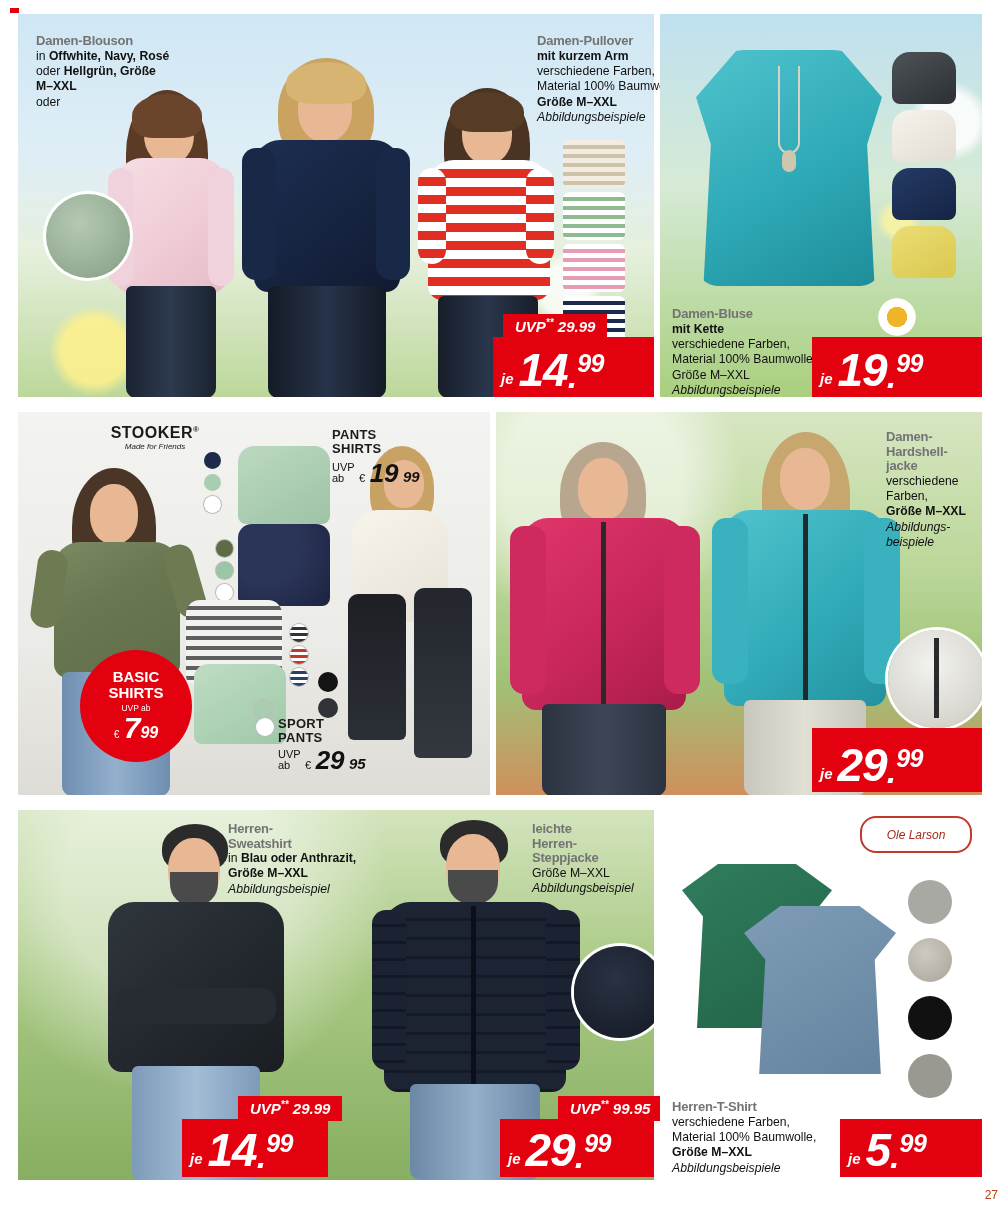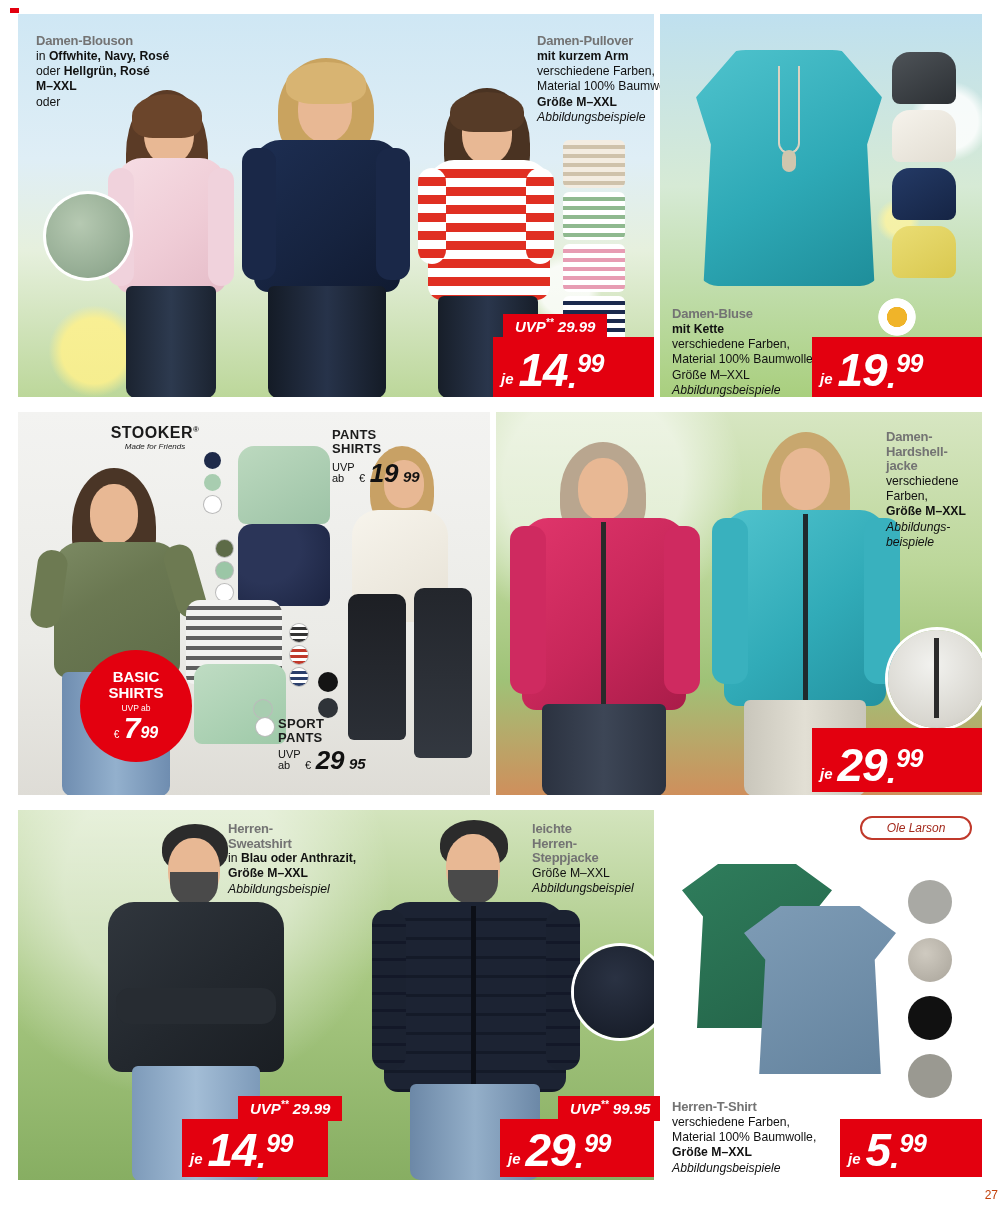--- a/index.html
+++ b/index.html
@@ -228,21 +228,21 @@
     <div class="bubble" style="left:28px; top:180px; width:84px; height:84px;
                 background:radial-gradient(circle at 40% 35%,#b6c9b2,#93ab92 70%,#7e9580);"></div>
   </div>
 
   <div class="copy" style="left:36px; top:34px; width:190px;">
     <div class="hl">Damen-Blouson</div>
     <div class="sub">
       <span>in </span><b>Offwhite, Navy, Rosé</b>
     </div>
     <div class="sub">
-      <span>oder </span><b>Hellgrün, Rosé</b>
+      <span>oder </span><b>Hellgrün, Größe</b>
     </div>
     <div class="subb">M–XXL</div>
     <div class="sub">oder</div>
   </div>
 
   <div class="copy" style="left:537px; top:34px; width:150px;">
     <div class="hl">Damen-Pullover</div>
     <div class="subb">mit kurzem Arm</div>
     <div class="sub">verschiedene Farben,</div>
     <div class="sub">Material 100% Baumwolle,</div>
@@ -538,21 +538,21 @@
     <div style="position:absolute; left:84px; top:96px; width:152px; height:168px;
                 background:linear-gradient(150deg,#7e9cb6,#64839e);
                 clip-path: polygon(24% 0,76% 0,100% 16%,86% 32%,90% 100%,10% 100%,14% 32%,0 16%);"></div>
 
     <div class="swatch" style="left:248px; top:70px; width:44px; height:44px; background:#a9a9a4;"></div>
     <div class="swatch" style="left:248px; top:128px; width:44px; height:44px;
                 background:radial-gradient(circle at 40% 35%,#cfcac0,#a9a49a);"></div>
     <div class="swatch" style="left:248px; top:186px; width:44px; height:44px; background:#111111;"></div>
     <div class="swatch" style="left:248px; top:244px; width:44px; height:44px; background:#9a9991;"></div>
 
-    <div class="logo-ole" style="left:200px; top:6px; width:112px; height:24px;">
+    <div class="logo-ole" style="left:200px; top:6px; width:112px; height:37px;">
       <span>Ole Larson</span>
     </div>
   </div>
 
   <div class="copy" style="left:672px; top:1100px; width:180px;">
     <div class="hl">Herren-T-Shirt</div>
     <div class="sub">verschiedene Farben,</div>
     <div class="sub">Material 100% Baumwolle,</div>
     <div class="subb">Größe M–XXL</div>
     <div class="it">Abbildungsbeispiele</div>

